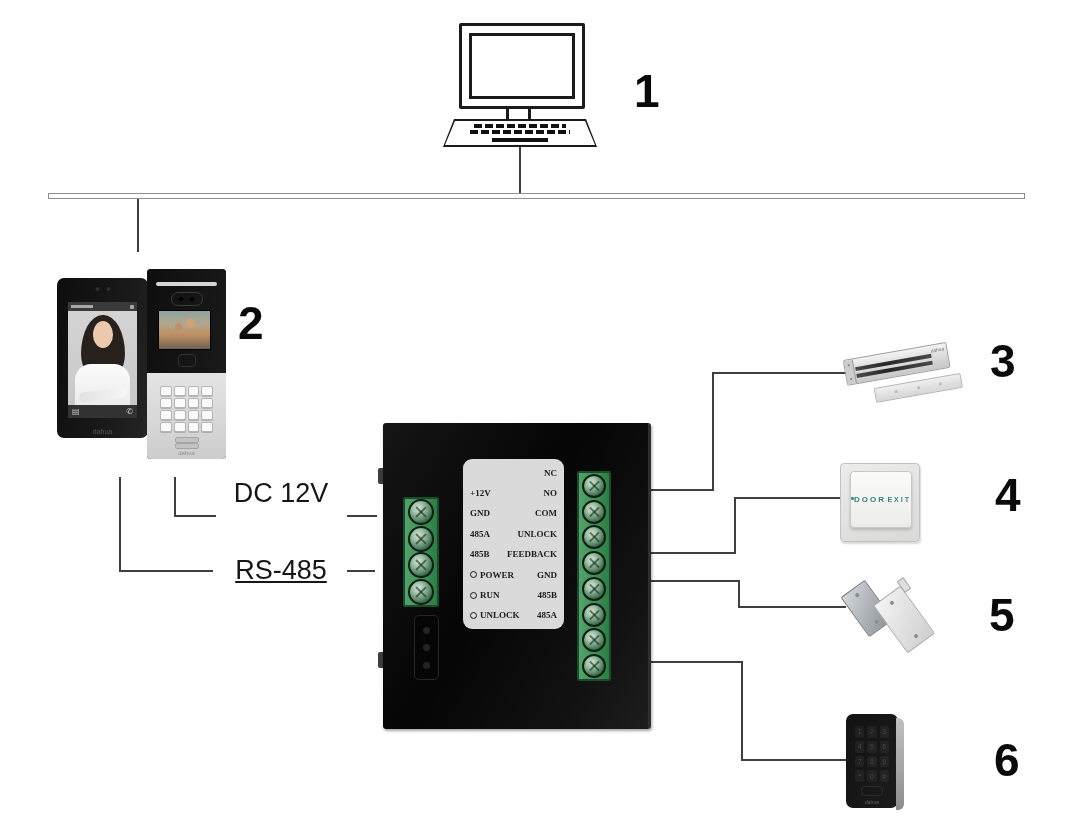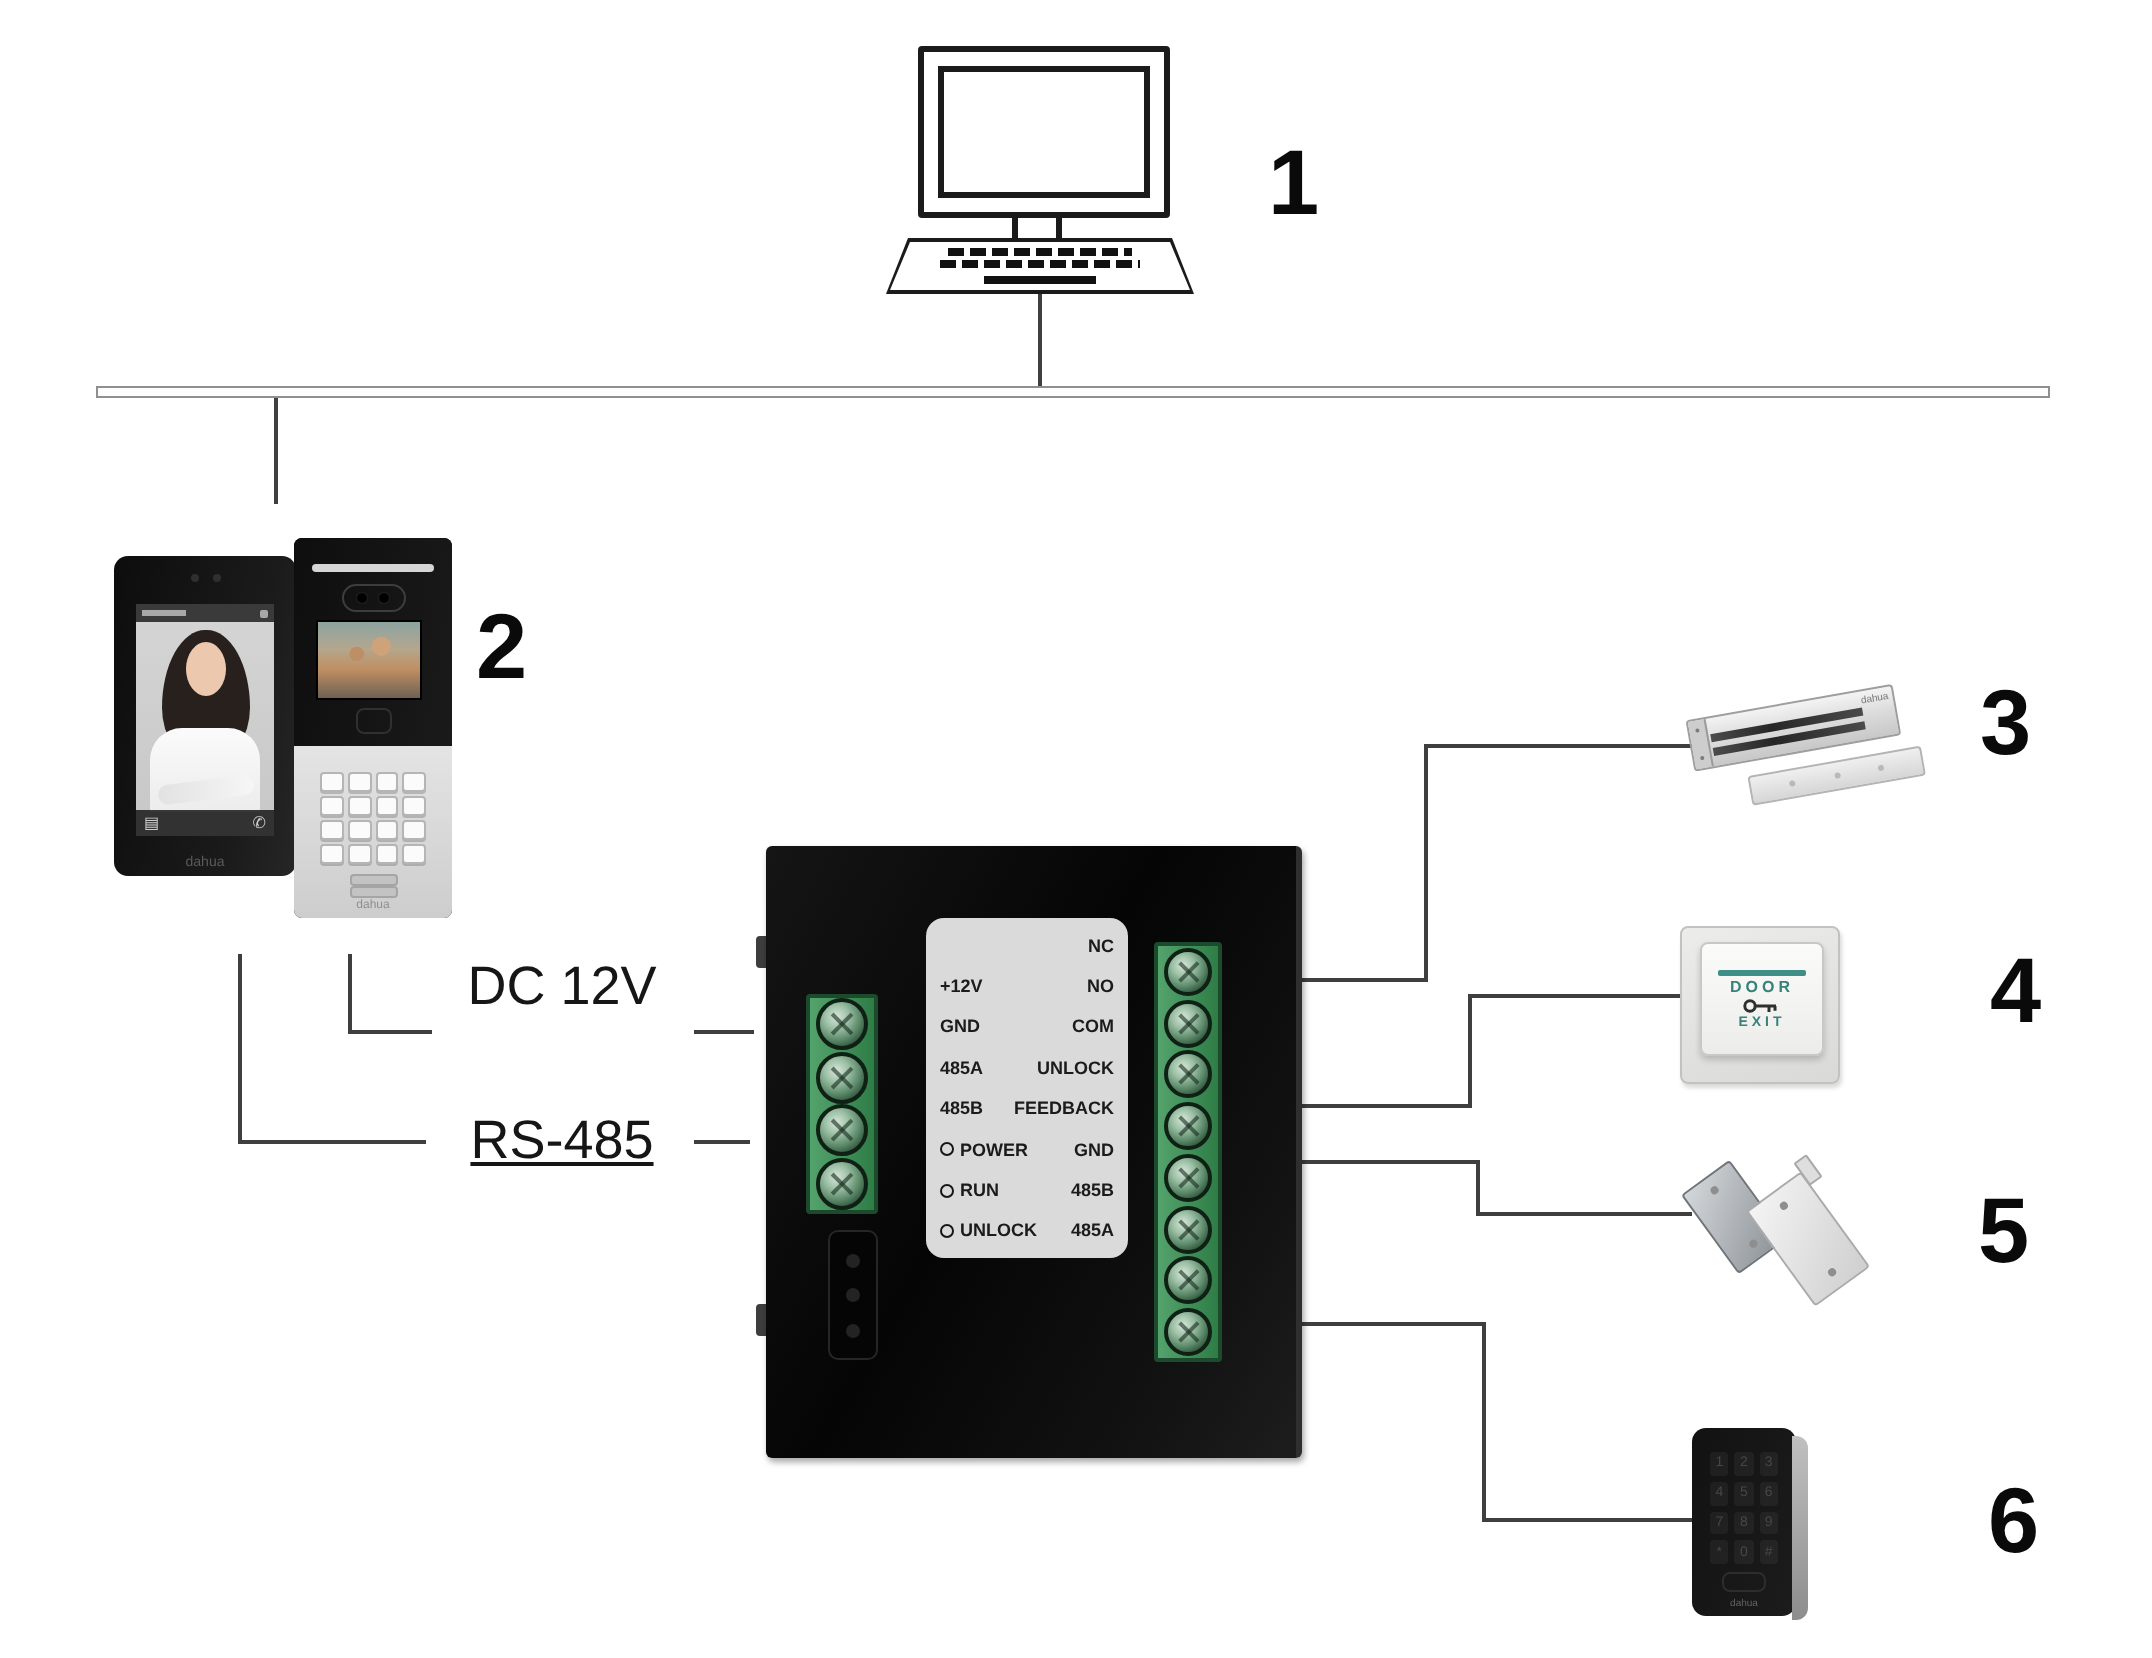--- a/index.html
+++ b/index.html
@@ -82,21 +82,21 @@
 
   
   .ctrl-tab{left:378px;width:7px;height:16px;background:#3d3d3d;border-radius:2px;z-index:2;}
   .ctrl-body{left:383px;top:423px;width:265px;height:306px;z-index:3;border-radius:3px;
              background:linear-gradient(120deg,#151515,#050505 45%,#121212 80%,#1d1d1d);
              border-right:3px solid #2f2f2f;box-shadow:1px 2px 3px rgba(0,0,0,.35);}
   .ctrl-label{position:absolute;left:80px;top:36px;width:101px;height:170px;background:#dadada;
               border-radius:9px;display:flex;flex-direction:column;justify-content:space-between;
               padding:8px 7px;box-sizing:border-box;}
   .tlabel-row{display:flex;justify-content:space-between;align-items:center;height:11px;
-              font-size:9px;font-weight:bold;color:#1b1b1b;font-family:Liberation Sans, sans-serif;}
+              font-size:9px;font-weight:bold;color:#1b1b1b;font-family:Liberation Serif, serif;}
   .tl-left{display:flex;align-items:center;gap:3px;}
   .led-circle{width:7px;height:7px;border:1.6px solid #161616;border-radius:50%;
               display:inline-block;box-sizing:border-box;}
   .tblock{position:absolute;display:flex;flex-direction:column;align-items:center;
           justify-content:space-around;background:linear-gradient(90deg,#55a36c,#2e7c46);
           border:2px solid #1c4a2c;border-radius:2px;box-sizing:border-box;}
   .block-left{left:20px;top:74px;width:36px;height:110px;}
   .block-right{left:194px;top:48px;width:34px;height:210px;}
   .screw{width:26px;height:26px;border-radius:50%;box-sizing:border-box;position:relative;
          background:radial-gradient(circle at 38% 34%,#d8e7da 0%,#9cc0a5 30%,#5c8a6a 58%,#2b5037 82%,#152a1c 100%);
@@ -124,21 +124,21 @@
              transform-origin:left center;background:linear-gradient(180deg,#efefef,#d6d6d6);
              border:1px solid #b4b4b4;border-radius:2px;display:flex;align-items:center;
              justify-content:space-evenly;}
   .mag-plate i{width:3px;height:3px;border-radius:50%;background:#b9b9b9;display:block;}
 
   
   .exit-plate{left:840px;top:463px;width:78px;height:77px;background:linear-gradient(160deg,#ececea,#d9d9d7);
               border:1px solid #c2c2c0;border-radius:4px;box-shadow:1px 2px 2px rgba(0,0,0,.15);z-index:3;}
   .exit-btn{position:absolute;left:9px;top:7px;width:60px;height:55px;border-radius:4px;
             background:linear-gradient(180deg,#fbfbf9,#ececea);border:1px solid #c8c8c6;
-            box-shadow:0 2px 3px rgba(0,0,0,.18);display:flex;flex-direction:column;
+            box-shadow:0 2px 3px rgba(0,0,0,.18);display:flex;flex-direction:row;
             align-items:center;justify-content:center;gap:0;}
   .exit-bar{width:44px;height:3px;background:#3f8f86;border-radius:1px;margin-bottom:2px;}
   .exit-door{font-size:8px;font-weight:bold;letter-spacing:2px;color:#37837a;line-height:1;}
   .exit-exit{font-size:7px;font-weight:bold;letter-spacing:2px;color:#37837a;line-height:1;}
 
   
   .det-group{left:840px;top:570px;width:100px;height:90px;z-index:3;}
   .det-magnet{position:absolute;left:12px;top:14px;width:28px;height:47px;transform:rotate(-36deg);
               background:linear-gradient(145deg,#d3d7da,#8d9298);border:1px solid #70757a;border-radius:2px;}
   .det-switch{position:absolute;left:47px;top:20px;width:32px;height:57px;transform:rotate(-36deg);

